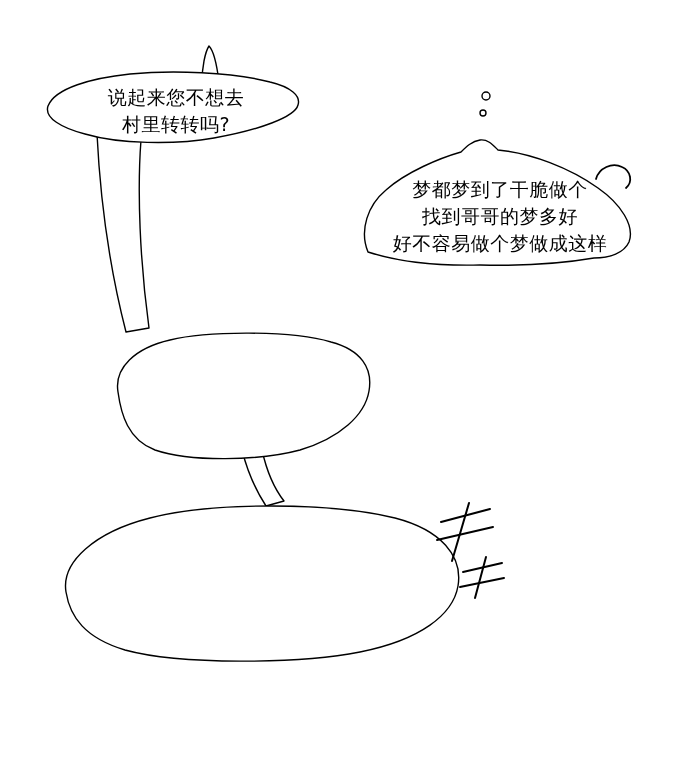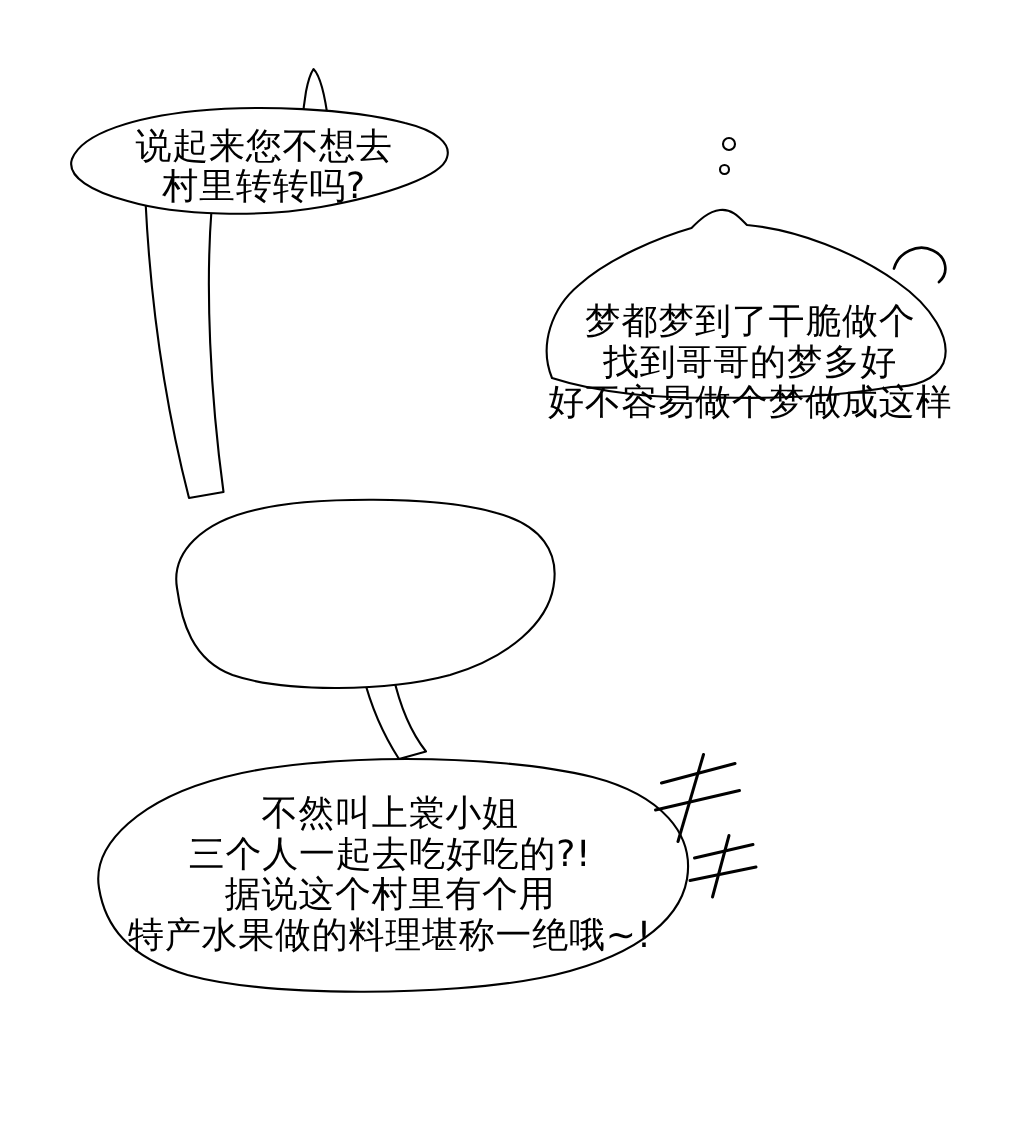--- a/index.html
+++ b/index.html
@@ -20,27 +20,27 @@
     left: 0;
     top: 0;
     width: 690px;
     height: 759px;
   }
   .bubble-text {
     position: absolute;
     white-space: pre-line;
     text-align: center;
     color: #000000;
-    font-size: 24px;
+    font-size: 19px;
     line-height: 27px;
     font-family: "DejaVu Sans", sans-serif;
     letter-spacing: 0.5px;
   }
   .bt-1 { left: 46px;  top: 84px;  width: 260px; }
-  .bt-2 { left: 364px; top: 201px; width: 272px; }
+  .bt-2 { left: 364px; top: 176px; width: 272px; }
   .bt-3 { left: 113px; top: 336px; width: 260px; }
   .bt-4 { left: 70px;  top: 529px; width: 380px; }
 </style>
 </head>
 <body>
 
 <div class="page">
 
   <svg class="art" viewBox="0 0 690 759" xmlns="http://www.w3.org/2000/svg">
     <g fill="#ffffff" stroke="#000000" stroke-width="1.4" stroke-linejoin="round" stroke-linecap="round">
@@ -120,18 +120,14 @@
   </svg>
 
   <div class="bubble-text bt-1">说起来您不想去
 村里转转吗?</div>
 
   <div class="bubble-text bt-2">梦都梦到了干脆做个
 找到哥哥的梦多好
 好不容易做个梦做成这样</div>
 
 
-  <div class="bubble-text bt-4">不然叫上裳小姐
-三个人一起去吃好吃的?!
-据说这个村里有个用
-特产水果做的料理堪称一绝哦~!</div>
 
 </div>
 
 </body></html>

